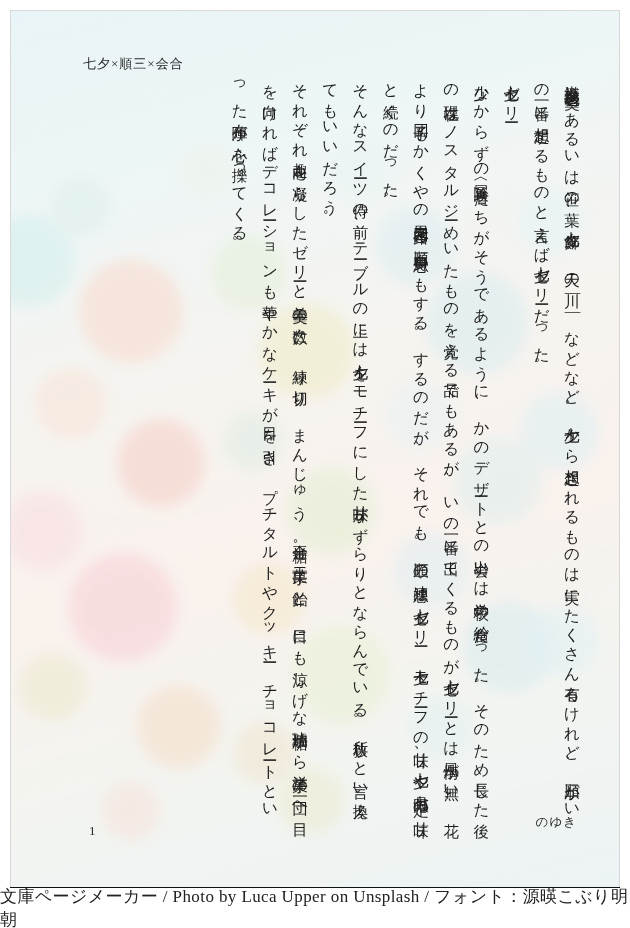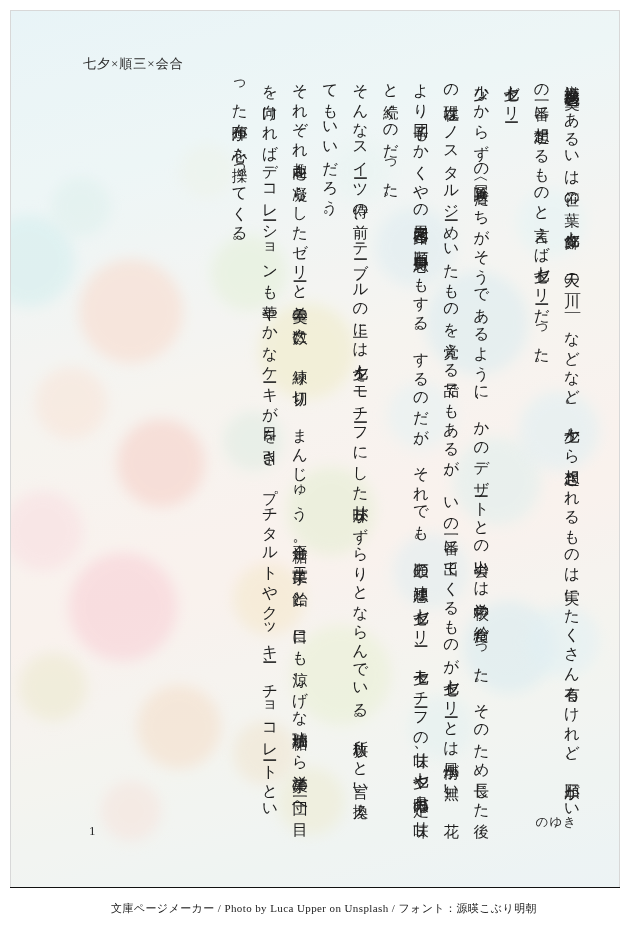--- a/index.html
+++ b/index.html
@@ -120,26 +120,25 @@
   
   #footer {
     position: absolute;
     left: 0;
     right: 0;
     bottom: 0;
     height: 40px;
     display: flex;
     align-items: center;
     justify-content: center;
-    font-size: 11px;
+    font-size: 17px;
     color: #222;
     font-family: "Liberation Serif", "DejaVu Serif", serif;
     letter-spacing: .4px;
     background: #ffffff;
-    margin-left: 18px;
   }
   #footer-sep {
     position: absolute;
     left: 10px;
     right: 10px;
     bottom: 40px;
     height: 1px;
     background: #111;
   }
 </style>

